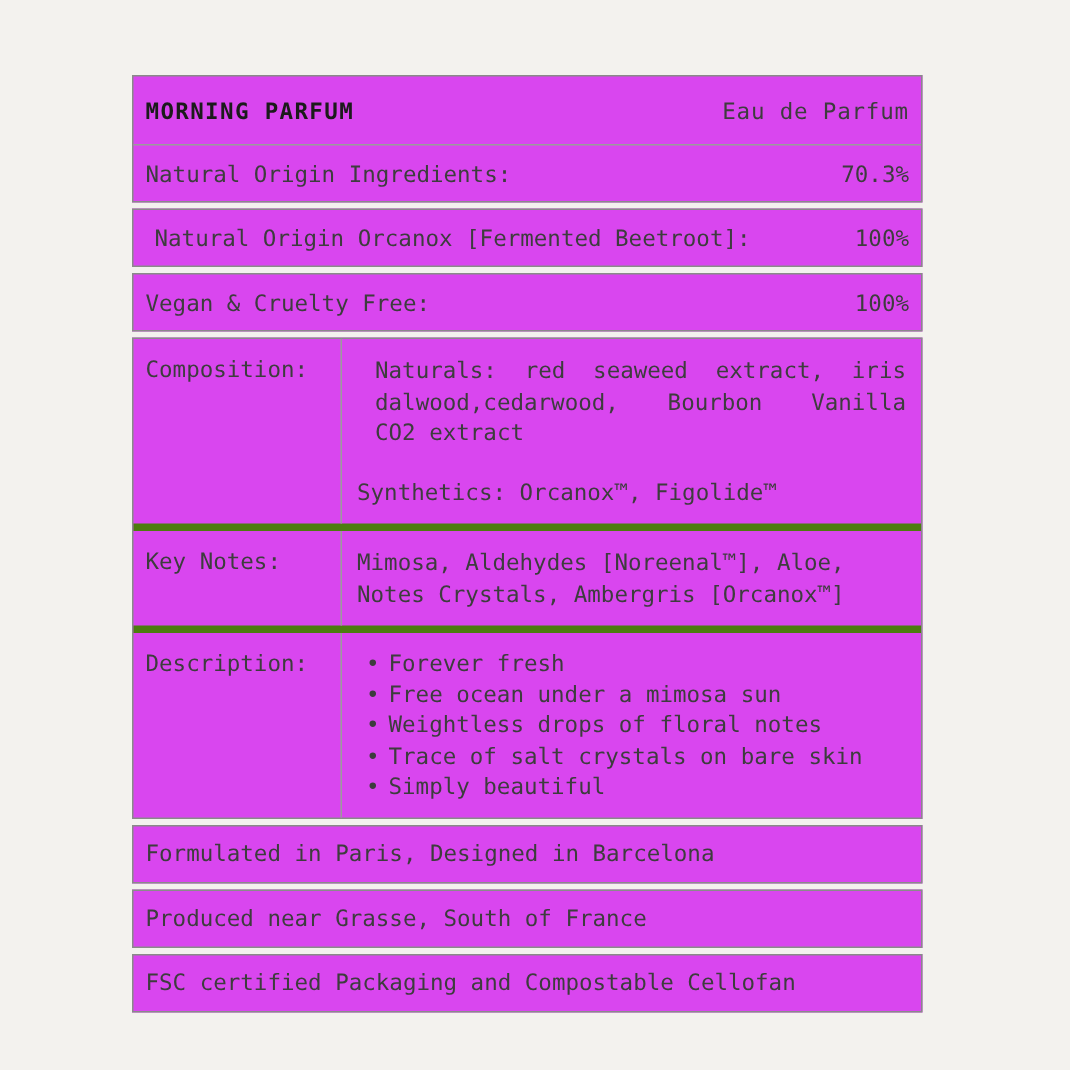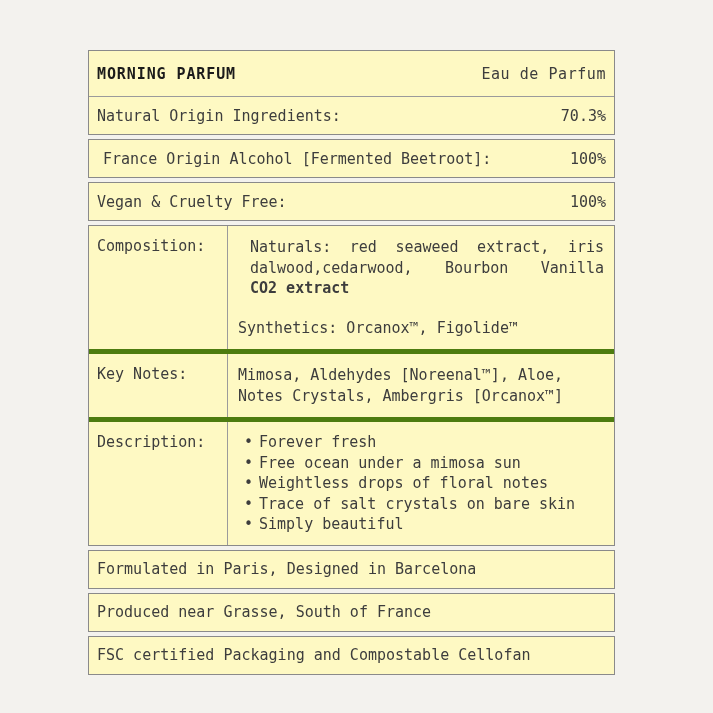--- a/index.html
+++ b/index.html
@@ -14,21 +14,21 @@
   .sheet {
     position: absolute;
     left: 88px;
     top: 50px;
     width: 527px;
     display: flex;
     flex-direction: column;
     gap: 4px;
   }
   .box {
-    background: #fef9c3;
+    background: #d946ef;
     border: 1px solid #8a8a8a;
   }
   .row {
     display: flex;
     align-items: center;
     justify-content: space-between;
     padding: 0 8px;
   }
   .hdr { height: 46px; border-bottom: 1px solid #9b9b9b; }
   .brand {
@@ -43,21 +43,21 @@
   .detail-row { display: grid; grid-template-columns: 139px 1fr; }
   .detail-row + .detail-row { border-top: 5px solid #4d7c0f; }
   .detail-label {
     border-right: 1px solid #9b9b9b;
     padding: 11px 8px;
     white-space: nowrap;
     overflow: hidden;
   }
   .detail-content { padding: 11px 10px; line-height: 20.5px; }
   .jline { text-align: justify; text-align-last: justify; margin-left: 12px; }
-  .jline.last { text-align-last: left; font-weight: bold; }
+  .jline.last { text-align-last: left; }
   .synthetics { margin-top: 19px; }
   ul.bullets { list-style: none; padding: 10px 10px 10px 16px; line-height: 20.5px; }
   ul.bullets li { display: flex; }
   ul.bullets .b { width: 15px; flex: 0 0 15px; }
   .note-row { height: 37px; display: flex; align-items: center; padding: 0 8px; }
   .keynotes-line { white-space: nowrap; }
 </style>
 </head>
 <body>
 
@@ -69,21 +69,21 @@
       <span class="type">Eau de Parfum</span>
     </div>
     <div class="row stat">
       <span>Natural Origin Ingredients:</span>
       <span class="stat-value">70.3%</span>
     </div>
   </section>
 
   <section class="box">
     <div class="row stat indent">
-      <span>France Origin Alcohol [Fermented Beetroot]:</span>
+      <span>Natural Origin Orcanox [Fermented Beetroot]:</span>
       <span class="stat-value">100%</span>
     </div>
   </section>
 
   <section class="box">
     <div class="row stat">
       <span>Vegan &amp; Cruelty Free:</span>
       <span class="stat-value">100%</span>
     </div>
   </section>

